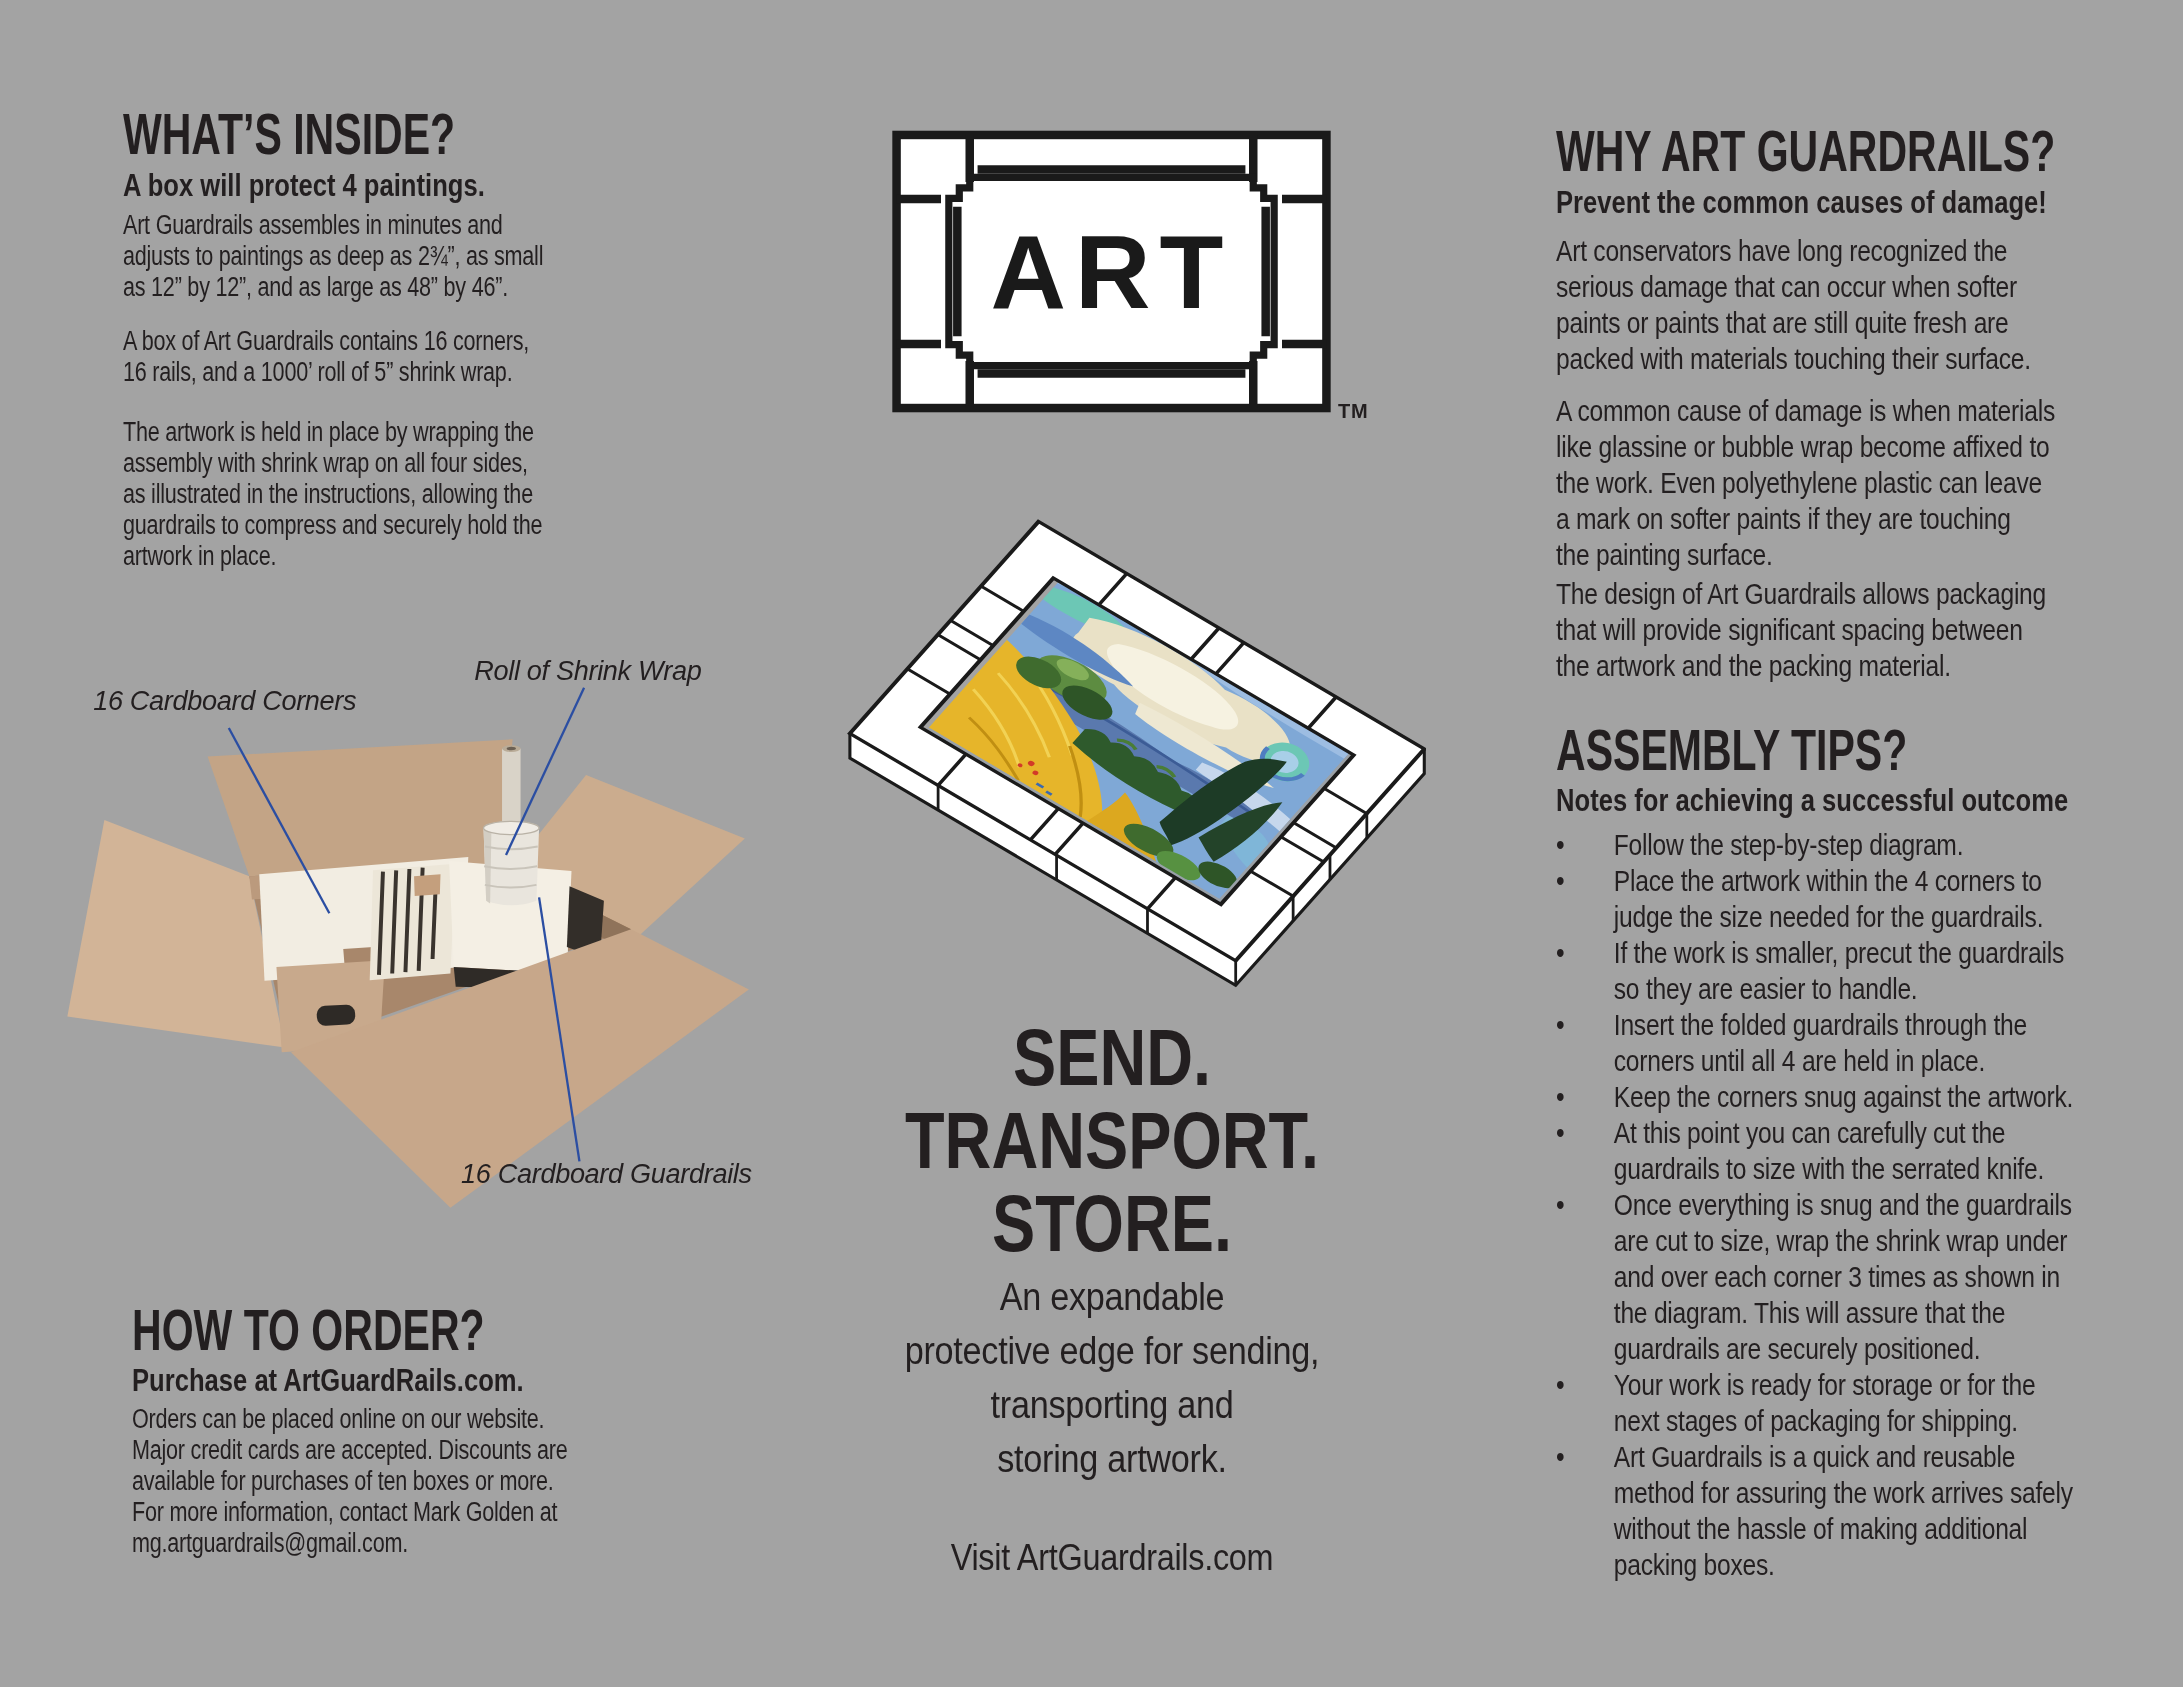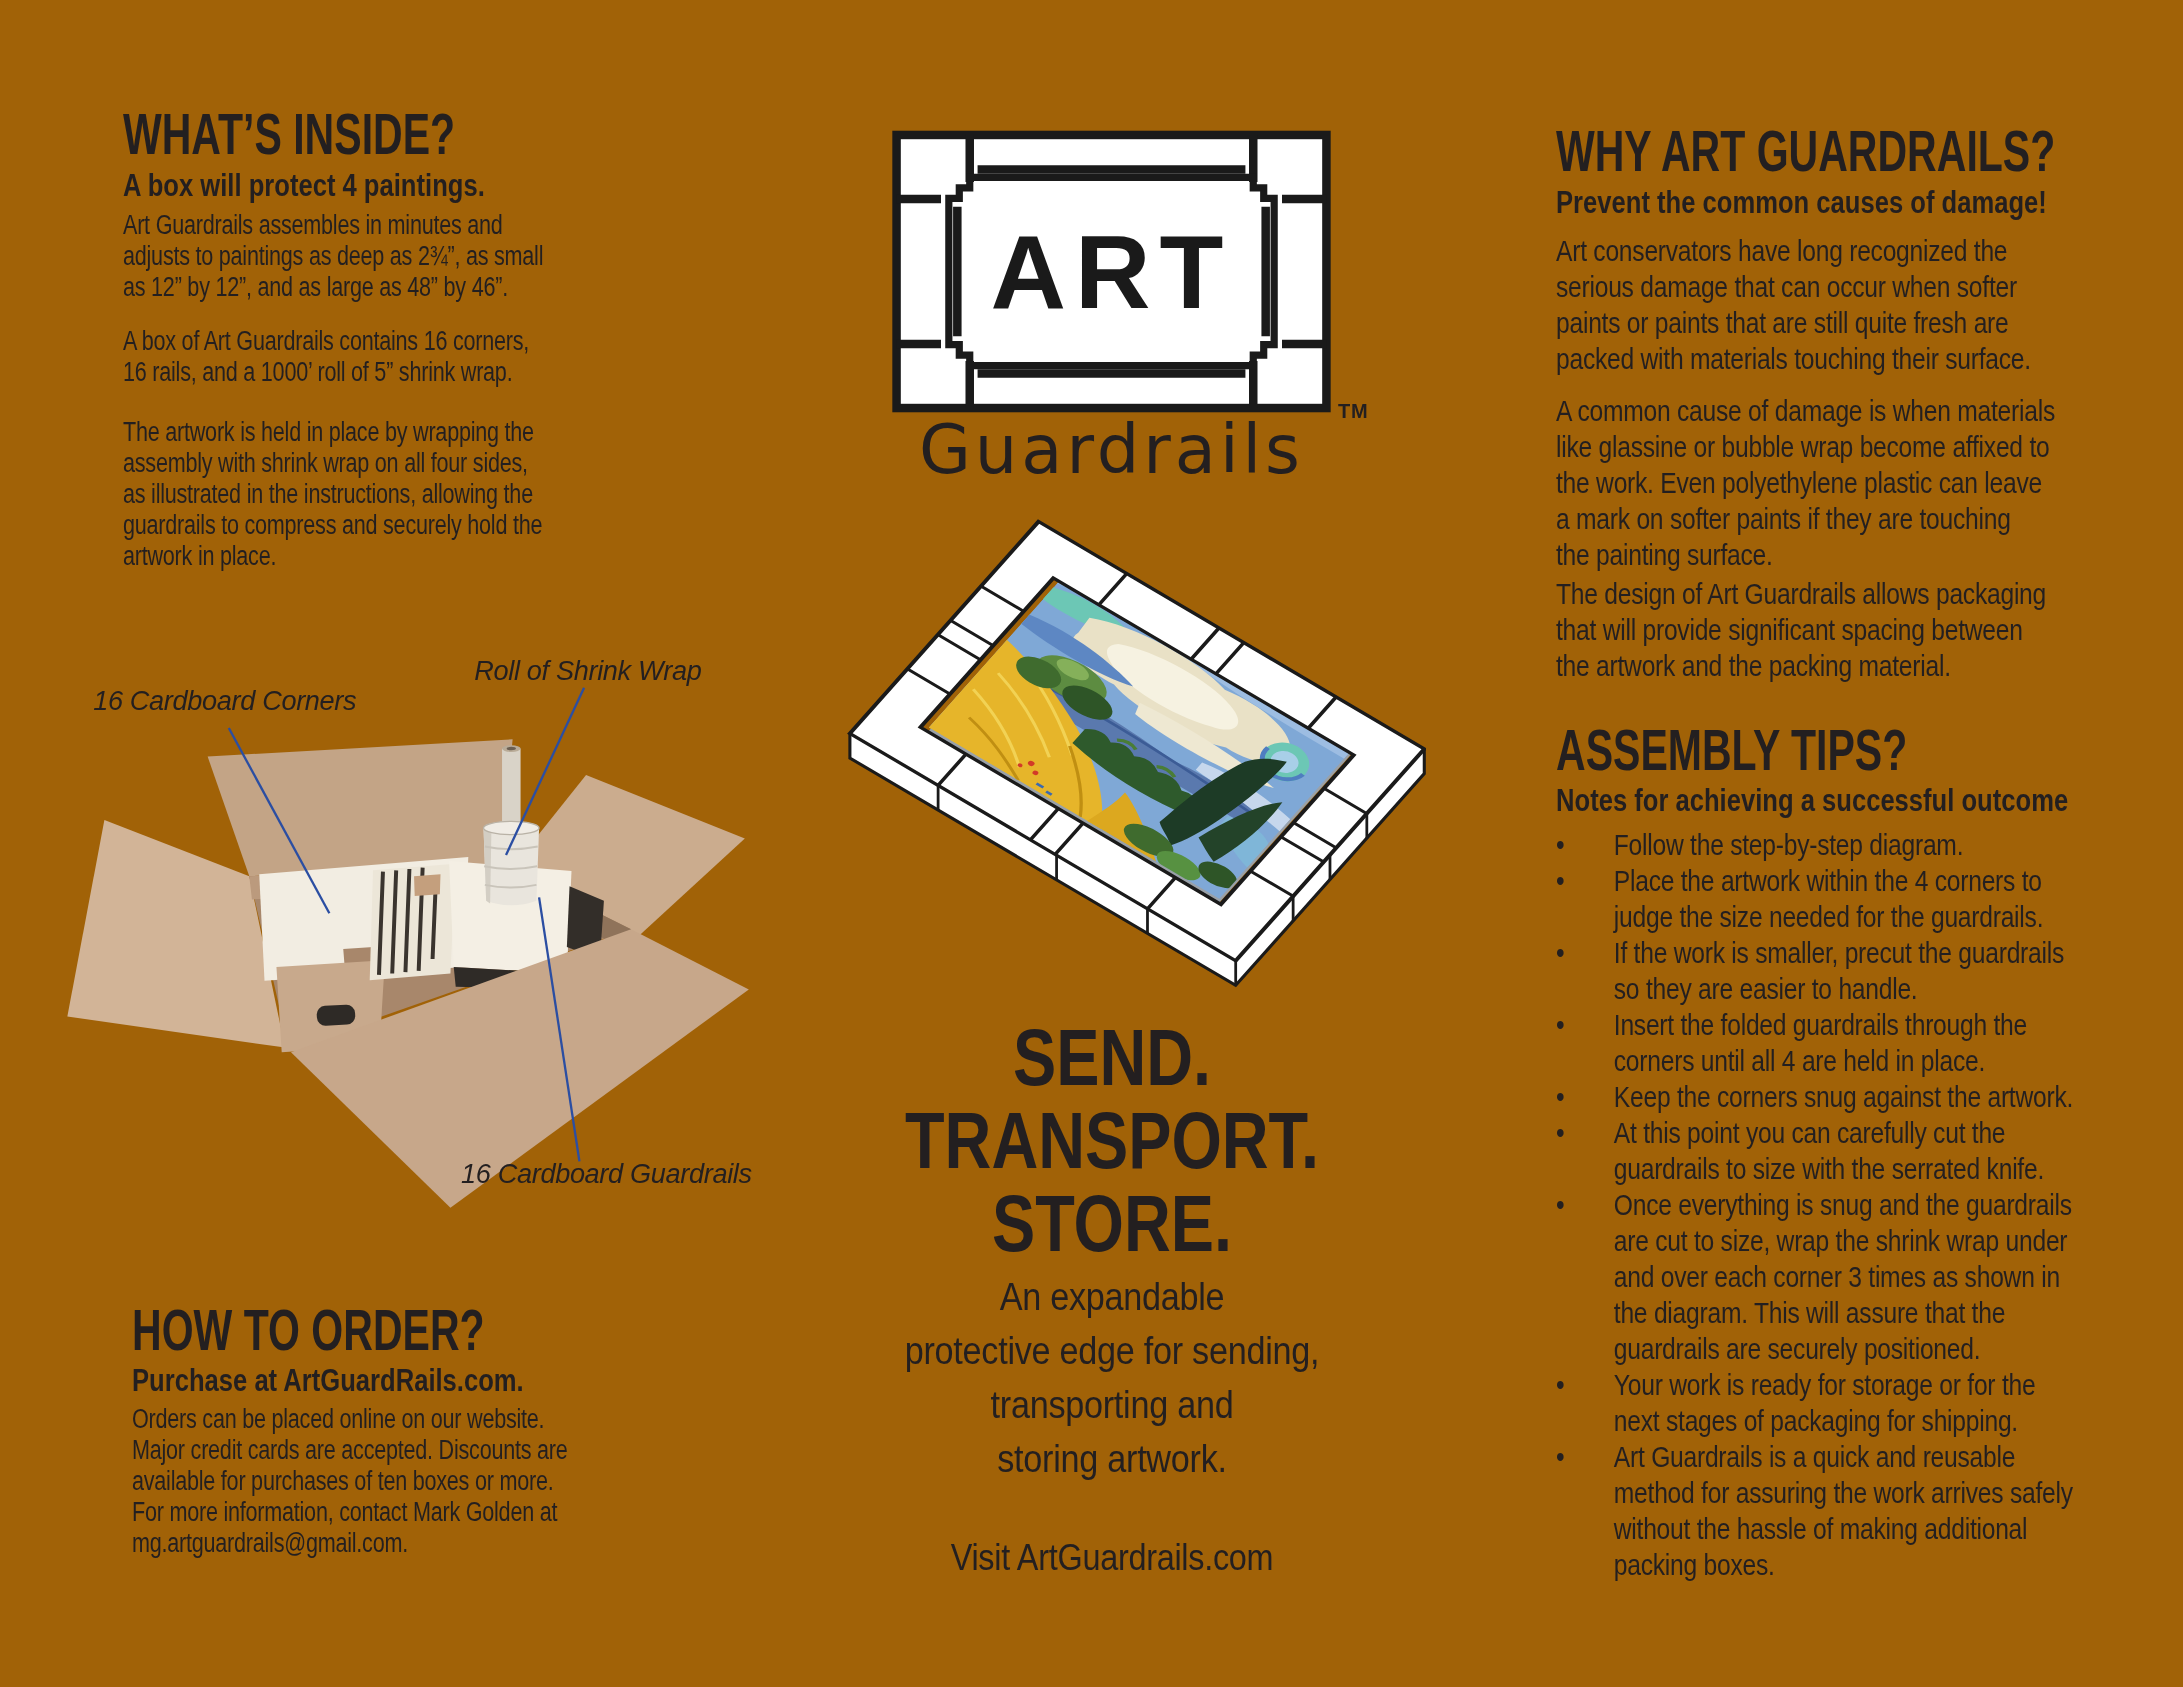--- a/index.html
+++ b/index.html
@@ -1,16 +1,16 @@
 <!DOCTYPE html>
 <html style="font-size:10.6px"><head>
 <meta charset="utf-8">
 <style>
   html,body{margin:0;padding:0;background:#ffffff;}
-  .page{position:relative;width:2183px;height:1687px;background:#a16207;overflow:hidden;
+  .page{position:relative;width:2183px;height:1687px;background:#a3a3a3;overflow:hidden;
         font-family:"Liberation Sans",sans-serif;color:#231f20;}
   .abs{position:absolute;}
   .cond{transform:scaleX(var(--sx,1));transform-origin:0 0;}
   .cond-c{transform:scaleX(var(--sx,1));transform-origin:50% 0;}
   .h1{font-weight:700;font-size:57px;line-height:57px;letter-spacing:0px;white-space:pre;}
   .sub{font-weight:700;font-size:32px;line-height:37px;white-space:pre;}
   .body-l{font-weight:400;font-size:27px;line-height:31px;letter-spacing:-0.3px;white-space:pre;}
   .body-r{font-weight:400;font-size:29px;line-height:36px;letter-spacing:-0.3px;white-space:pre;}
   .send{font-weight:700;font-size:79px;line-height:83px;text-align:center;white-space:pre;}
   .desc{font-weight:400;font-size:38px;line-height:54px;text-align:center;white-space:pre;letter-spacing:-0.3px;}
@@ -102,21 +102,20 @@
       <path d="M553,425 V353 M665,327 H597" stroke-width="13"></path>
       <path d="M131,60 H541" stroke-width="13"></path>
       <path d="M131,372 H541" stroke-width="13"></path>
       <path d="M100,117 V315" stroke-width="13"></path>
       <path d="M572,117 V315" stroke-width="13"></path>
       <path d="M87,328 L87,104 L103,104 L103,88 L119,88 L119,72 L553,72 L553,88 L569,88 L569,104 L585,104 L585,328 L569,328 L569,344 L553,344 L553,360 L119,360 L119,344 L103,344 L103,328 Z" stroke-width="11"></path>
     </g>
     <text x="336" y="272" text-anchor="middle" font-size="160" font-weight="700" letter-spacing="14" fill="#1a1a1a" transform="scale(1,1)">ART</text>
   </svg>
   <div class="abs tmark" style="left:1338px;top:400px">TM</div>
-  <div class="abs wordmark" style="left:880px;top:415px;width:463px">Guardrails</div>
 
   <svg class="abs" style="left:774px;top:506px" width="652" height="511" viewBox="0 0 1060 830">
 
     <polygon points="123.4,369.4 750.6,739 750.6,779 123.4,409.4" fill="#ffffff"></polygon>
     <polygon points="750.6,739 1057.2,394.6 1057.2,434.6 750.6,779" fill="#ffffff"></polygon>
     <g transform="matrix(1.12,0.66,-0.73,0.82,430,25)">
 
       <rect x="73" y="64" width="422" height="294" fill="#9aa1a8"></rect>
 
       <g transform="translate(70,58)">

